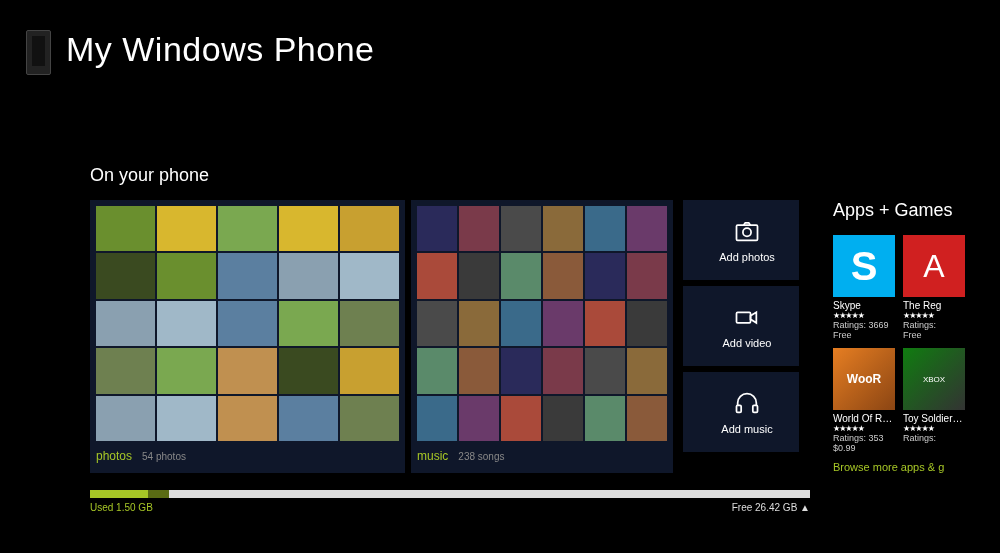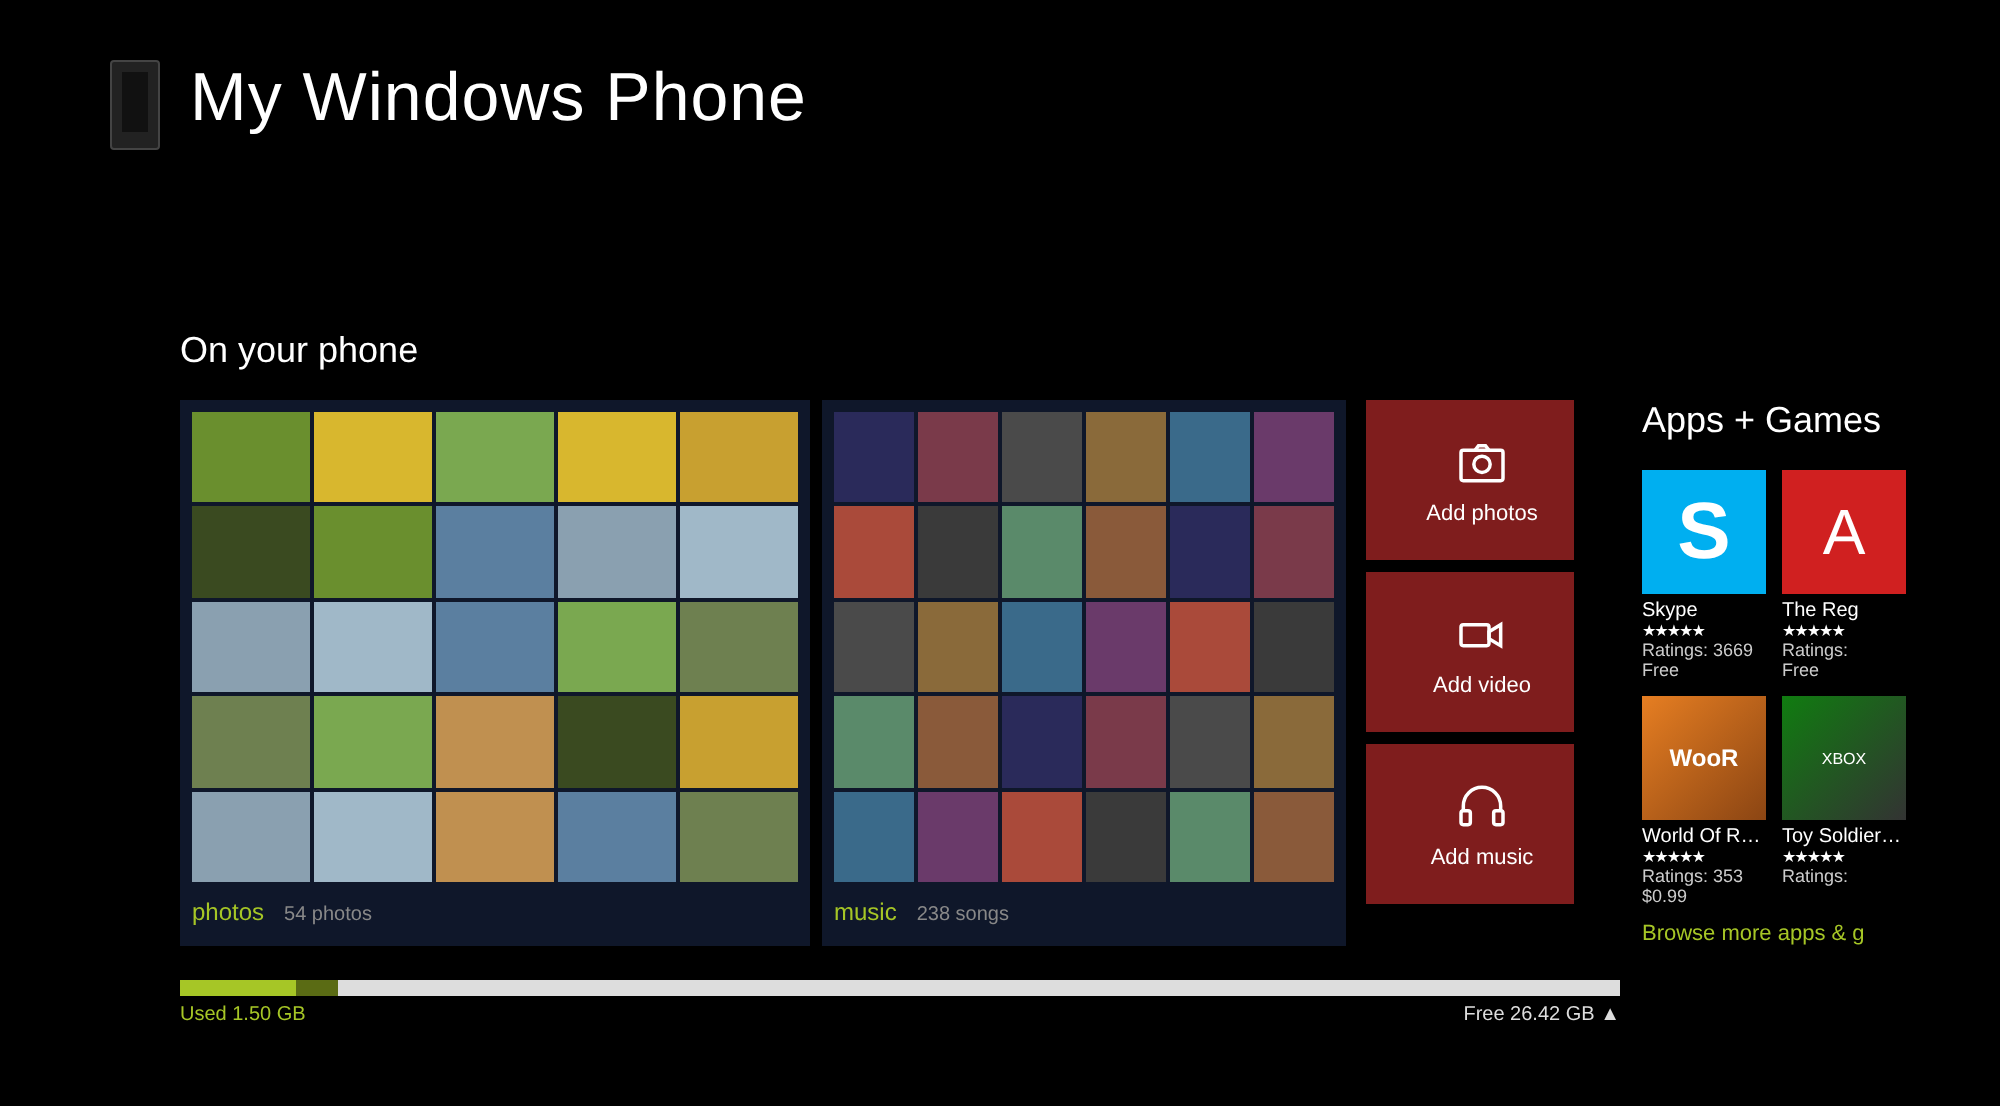--- a/index.html
+++ b/index.html
@@ -3,21 +3,21 @@
 <meta charset="utf-8">
 <style>
   * { box-sizing: border-box; margin: 0; padding: 0; }
   body {
     width: 1000px; height: 553px;
     background: #000; color: #fff;
     font-family: "Segoe UI", Arial, sans-serif;
     overflow: hidden;
     position: relative;
   }
-  .header { padding: 30px 0 0 55px; display: flex; align-items: flex-start; gap: 15px; }
+  .header { padding: 30px 0 0 26px; display: flex; align-items: flex-start; gap: 15px; }
   .phone-icon { width: 25px; height: 45px; background: #222; border: 1px solid #444; border-radius: 2px; position: relative; }
   .phone-icon::after { content:""; position:absolute; left:5px; right:5px; top:5px; bottom:8px; background:#111; }
   .title-block { display:flex; flex-direction:column; }
   .page-title { font-size: 34px; font-weight: 200; letter-spacing: 0.5px; }
   .battery-row { display:flex; align-items:center; gap:6px; margin-top:4px; font-size:11px; color:#aaa; }
   .batt-icon { width:18px; height:8px; border:1px solid #aaa; position:relative; }
   .batt-icon::after { content:""; position:absolute; left:1px; top:1px; bottom:1px; width:90%; background:#aaa; }
 
   .content { position:absolute; left:90px; top:165px; right:0; }
   .section-title { font-size: 18px; font-weight: 300; margin-bottom: 14px; }
@@ -26,21 +26,21 @@
   .panel.photos { width: 315px; }
   .panel.music { width: 262px; }
   .grid { display:grid; gap:2px; flex:1; }
   .grid.g5 { grid-template-columns: repeat(5, 1fr); grid-template-rows: repeat(5, 1fr); height:230px; }
   .grid.g6 { grid-template-columns: repeat(6, 1fr); grid-template-rows: repeat(5, 1fr); height:230px; }
   .thumb { background:#333; }
   .panel-footer { margin-top:8px; font-size:12px; color:#a6c626; display:flex; align-items:baseline; gap:10px; }
   .panel-footer .count { color:#888; font-size:10px; }
 
   .actions { display:flex; flex-direction:column; gap:6px; margin-left:4px; }
-  .action-tile { width:104px; height:80px; background:#7f1d1d; display:flex; flex-direction:column; align-items:center; justify-content:center; gap:6px; cursor:pointer;padding-left:12px; }
+  .action-tile { width:116px; height:80px; background:#0f172a; display:flex; flex-direction:column; align-items:center; justify-content:center; gap:6px; cursor:pointer;padding-left:12px; }
   .action-tile svg { width:28px; height:28px; fill:none; stroke:#fff; stroke-width:1.5; }
   .action-label { font-size:11px; }
 
   .apps-col { margin-left:28px; width:160px; overflow:hidden; }
   .apps-title { font-size:18px; font-weight:300; margin-bottom:14px; white-space:nowrap; }
   .app-row { display:flex; gap:8px; margin-bottom:8px; }
   .app-tile { width:62px; }
   .app-img { width:62px; height:62px; }
   .app-name { font-size:10px; margin-top:3px; white-space:nowrap; overflow:hidden; text-overflow:ellipsis; }
   .stars { font-size:8px; color:#fff; letter-spacing:-1px; }

